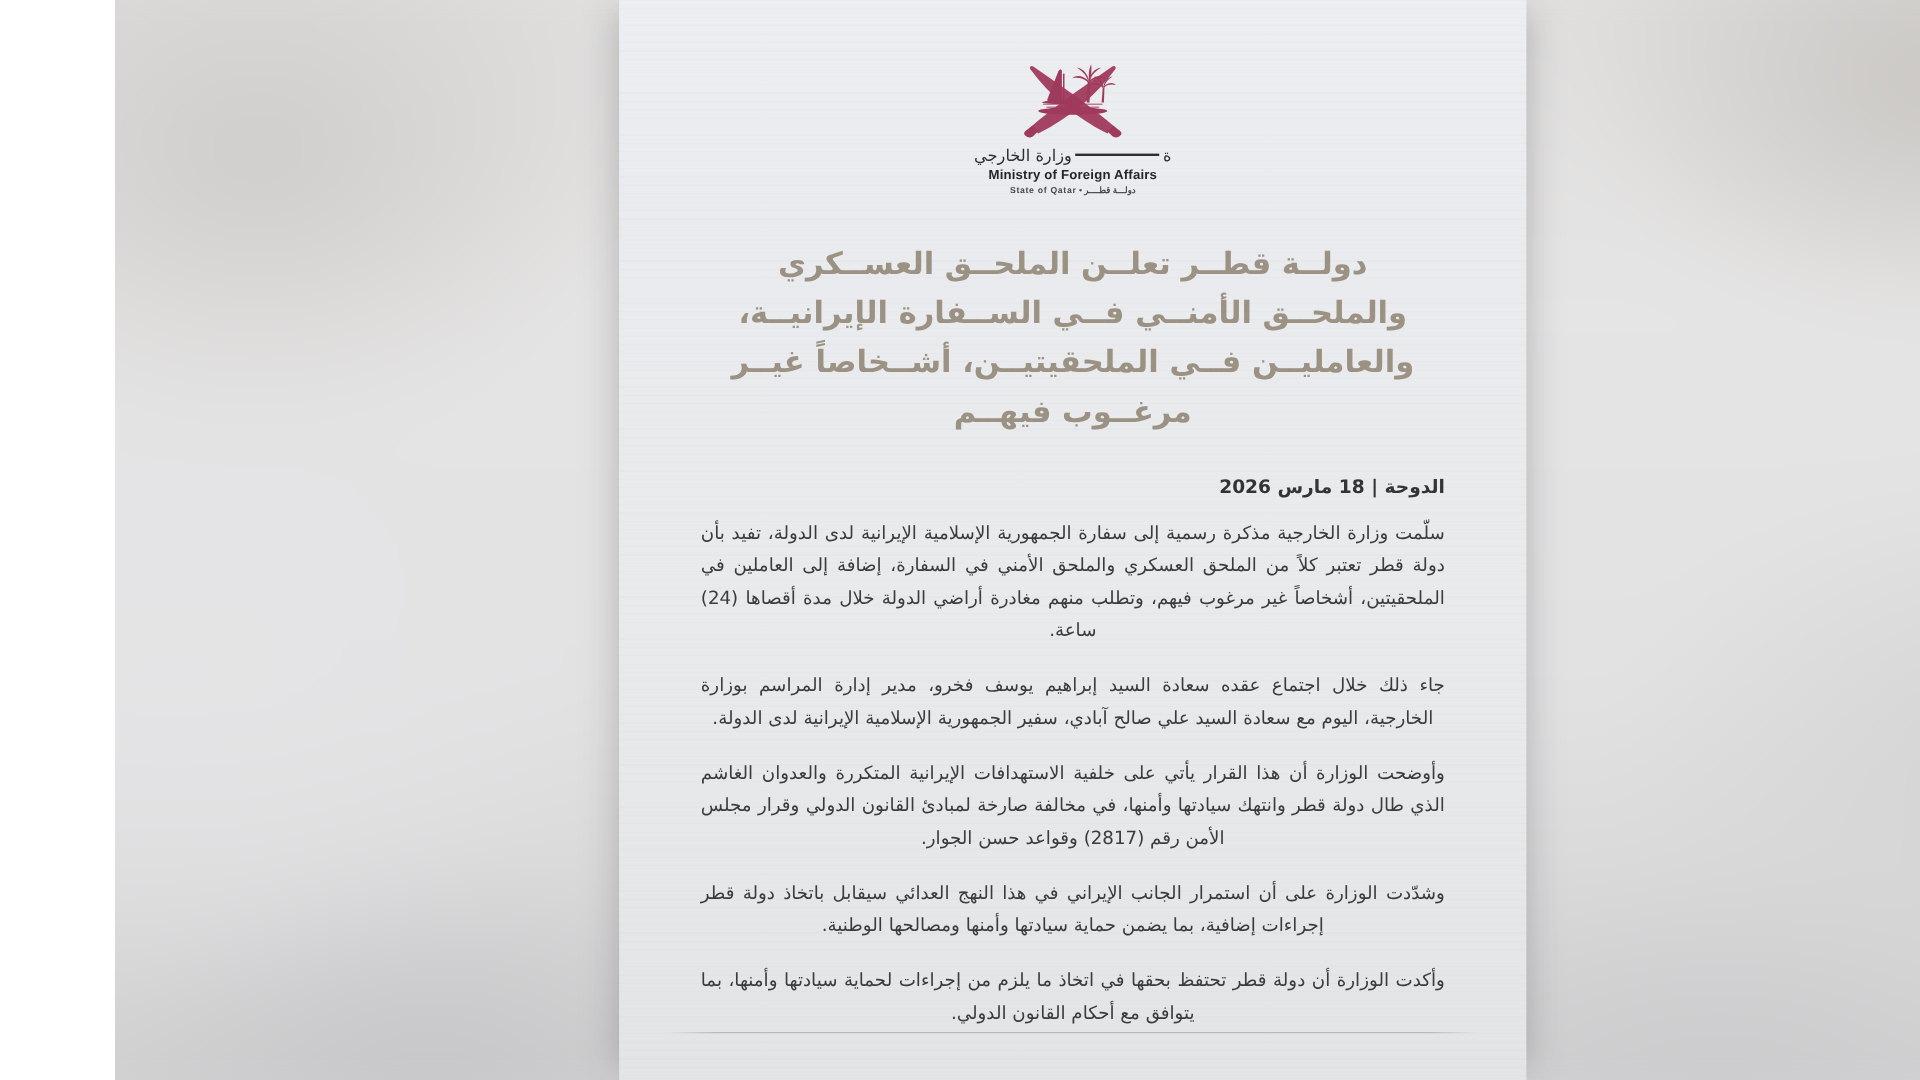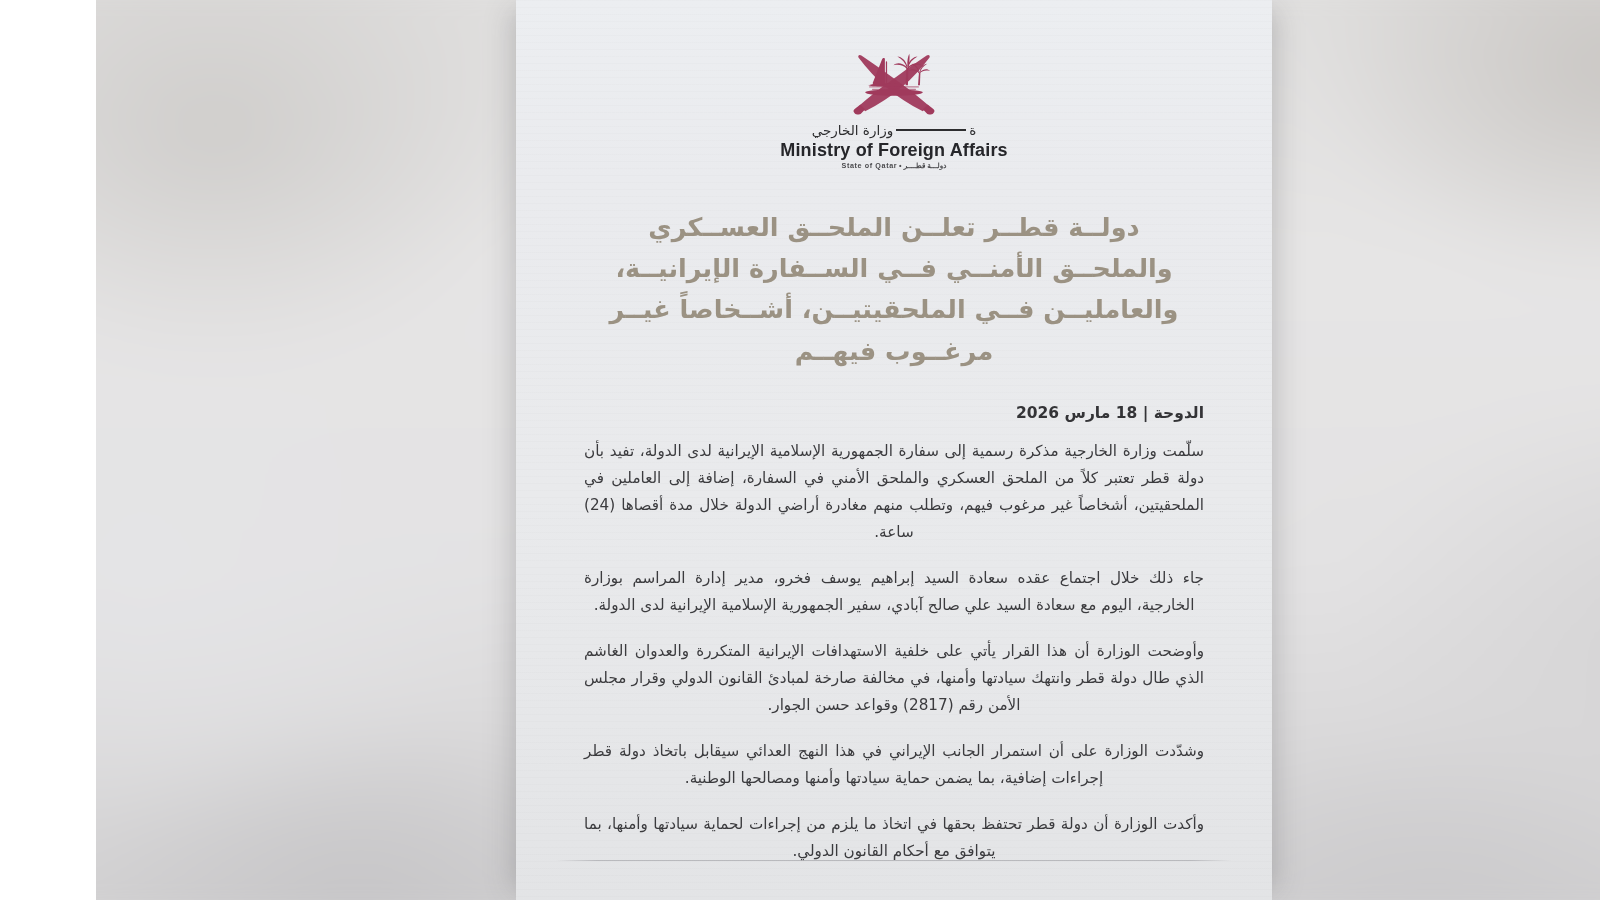--- a/index.html
+++ b/index.html
@@ -64,21 +64,21 @@
     display:inline-block;
     width:70px; height:1.6px;
     background:#2e2e30;
     vertical-align:4px;
     margin:0 3px;
   }
   .wm-en {
     display:block;
     margin-top:3px;
     font-family:"Liberation Sans", sans-serif;
-    font-size:18px;
+    font-size:11px;
     font-weight:700;
     color:#26262a;
     letter-spacing:0.15px;
     white-space:nowrap;
   }
   .wm-sub {
     display:block;
     margin-top:3px;
     font-family:"Liberation Sans", sans-serif;
     font-size:7.2px;

